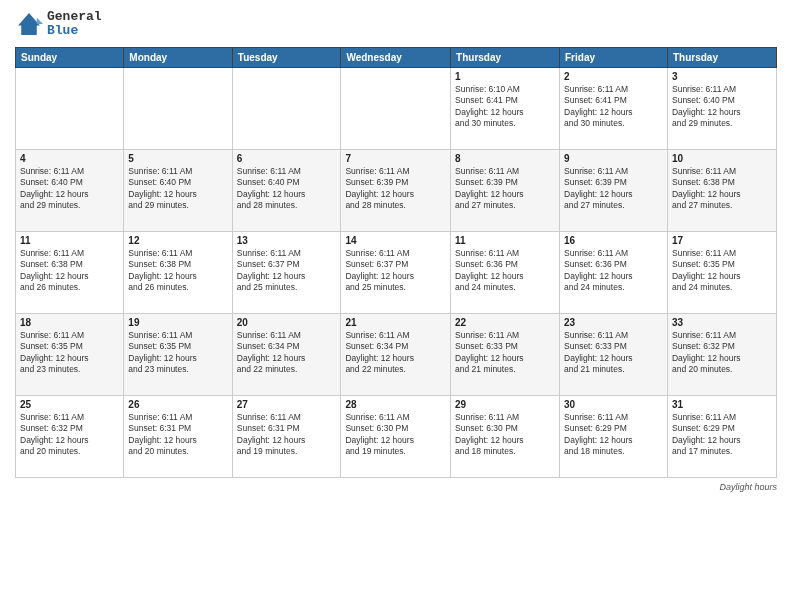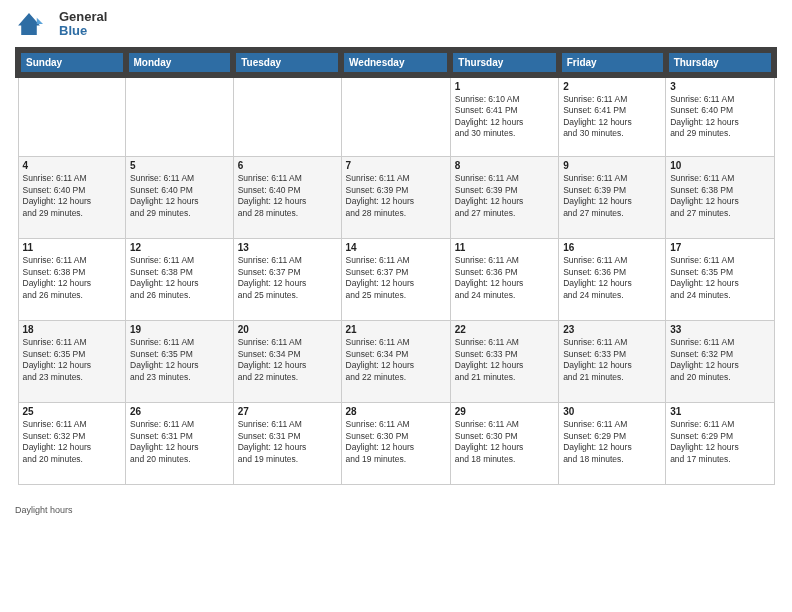--- a/index.html
+++ b/index.html
@@ -16,21 +16,22 @@
       padding: 10px 15px;
     }
     .header {
       display: flex;
       justify-content: space-between;
       align-items: flex-start;
       margin-bottom: 8px;
     }
     .logo {
       display: flex;
-      gap: 16px;
+      gap: 4px;
+      font-family: Liberation Mono, monospace;
     }
     .logo-text {
       display: flex;
       flex-direction: column;
       font-size: 13px;
       font-weight: bold;
       line-height: 1.1;
     }
     .logo-general { color: #333; }
     .logo-blue { color: #2e6da4; }
@@ -56,21 +57,21 @@
       border-collapse: collapse;
       font-size: 9px;
     }
     .calendar th {
       background: #2e6da4;
       color: #fff;
       text-align: left;
       padding: 4px 5px;
       font-size: 10px;
       font-weight: bold;
-      border: 6px solid #404040;
+      border: 1px solid #404040;
     }
     .calendar td {
       border: 1px solid #ccc;
       vertical-align: top;
       padding: 3px 4px;
       width: 113px;
       height: 82px;
       background: #fff;
     }
     .calendar tr:nth-child(even) td {
@@ -83,24 +84,25 @@
       display: block;
       margin-bottom: 2px;
     }
     .day-info {
       color: #333;
       font-size: 8.5px;
       line-height: 1.35;
     }
     .empty { background: #fff !important; }
     .footer-note {
-      margin-top: 20px;
+      margin-top: 4px;
       font-size: 9px;
       color: #555;
-      text-align: left;
+      text-align: right;
+      font-style: italic;
     }
   </style>
 </head>
 <body>
 
 <div class="page">
   <div class="header">
     <div class="logo">
       <svg class="logo-icon" viewBox="0 0 36 36">
         <polygon points="18,4 32,20 28,20 28,32 8,32 8,20 4,20" fill="#2e6da4"></polygon>

